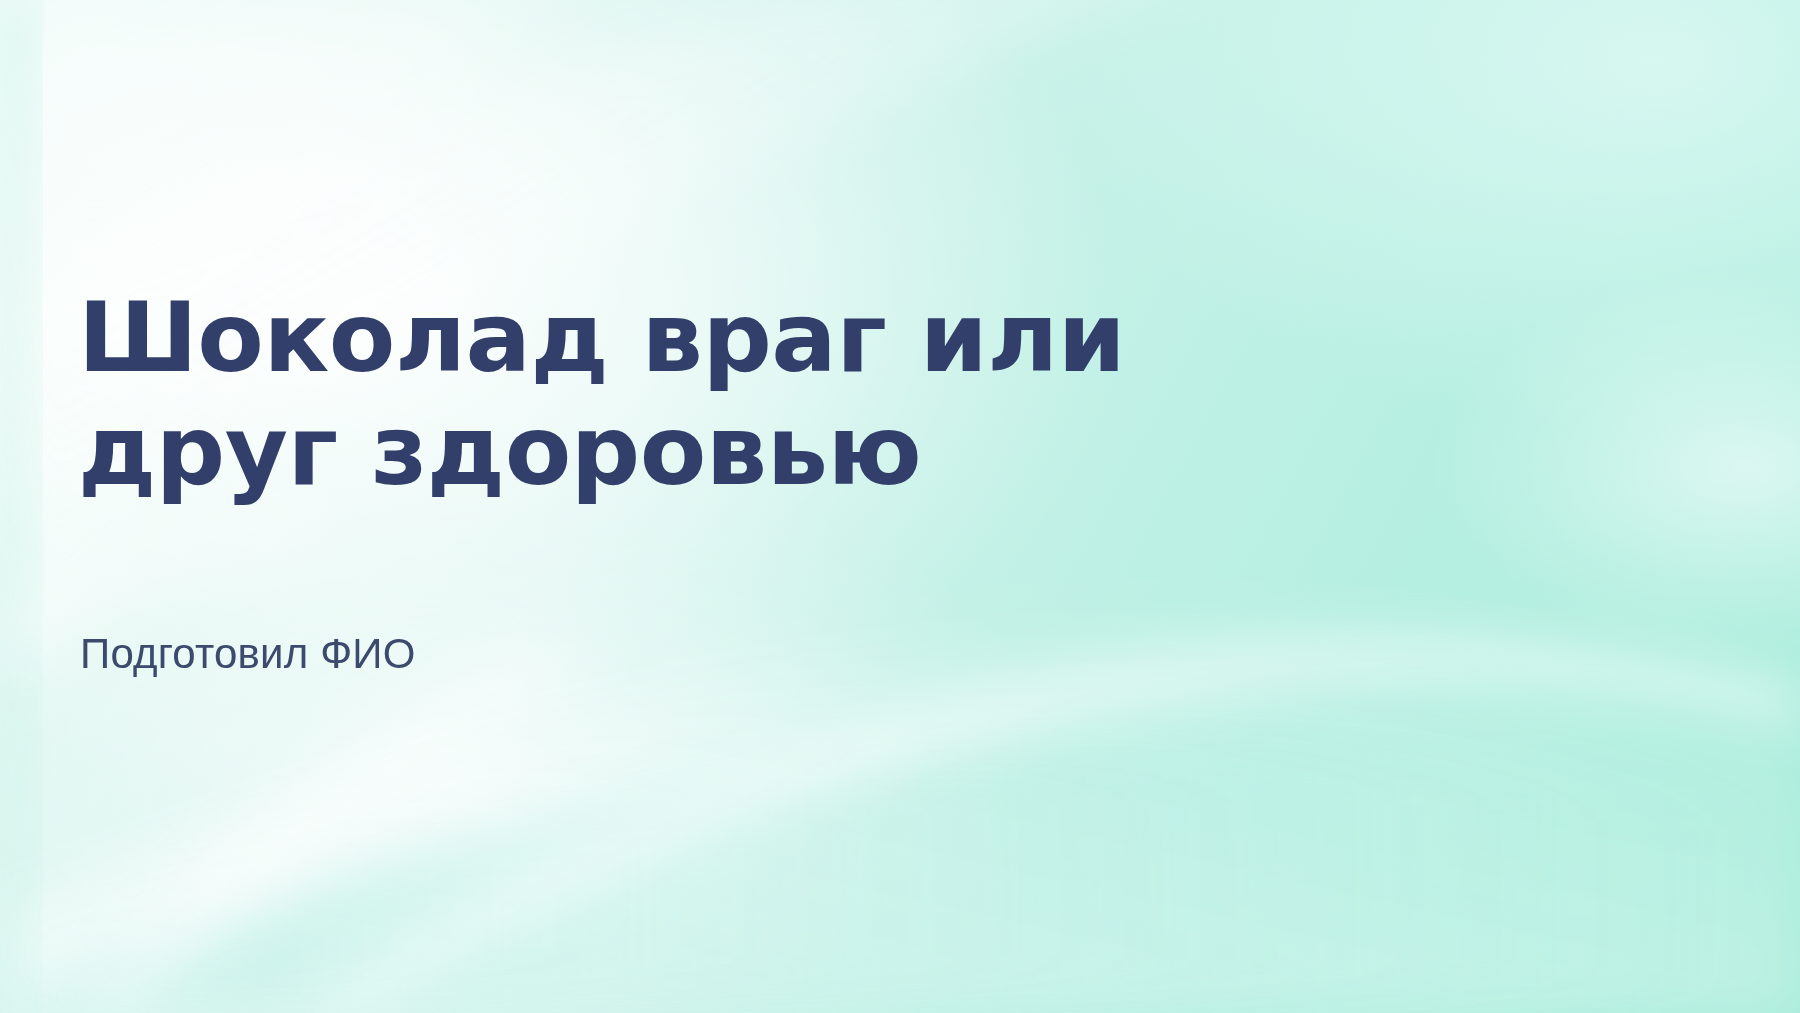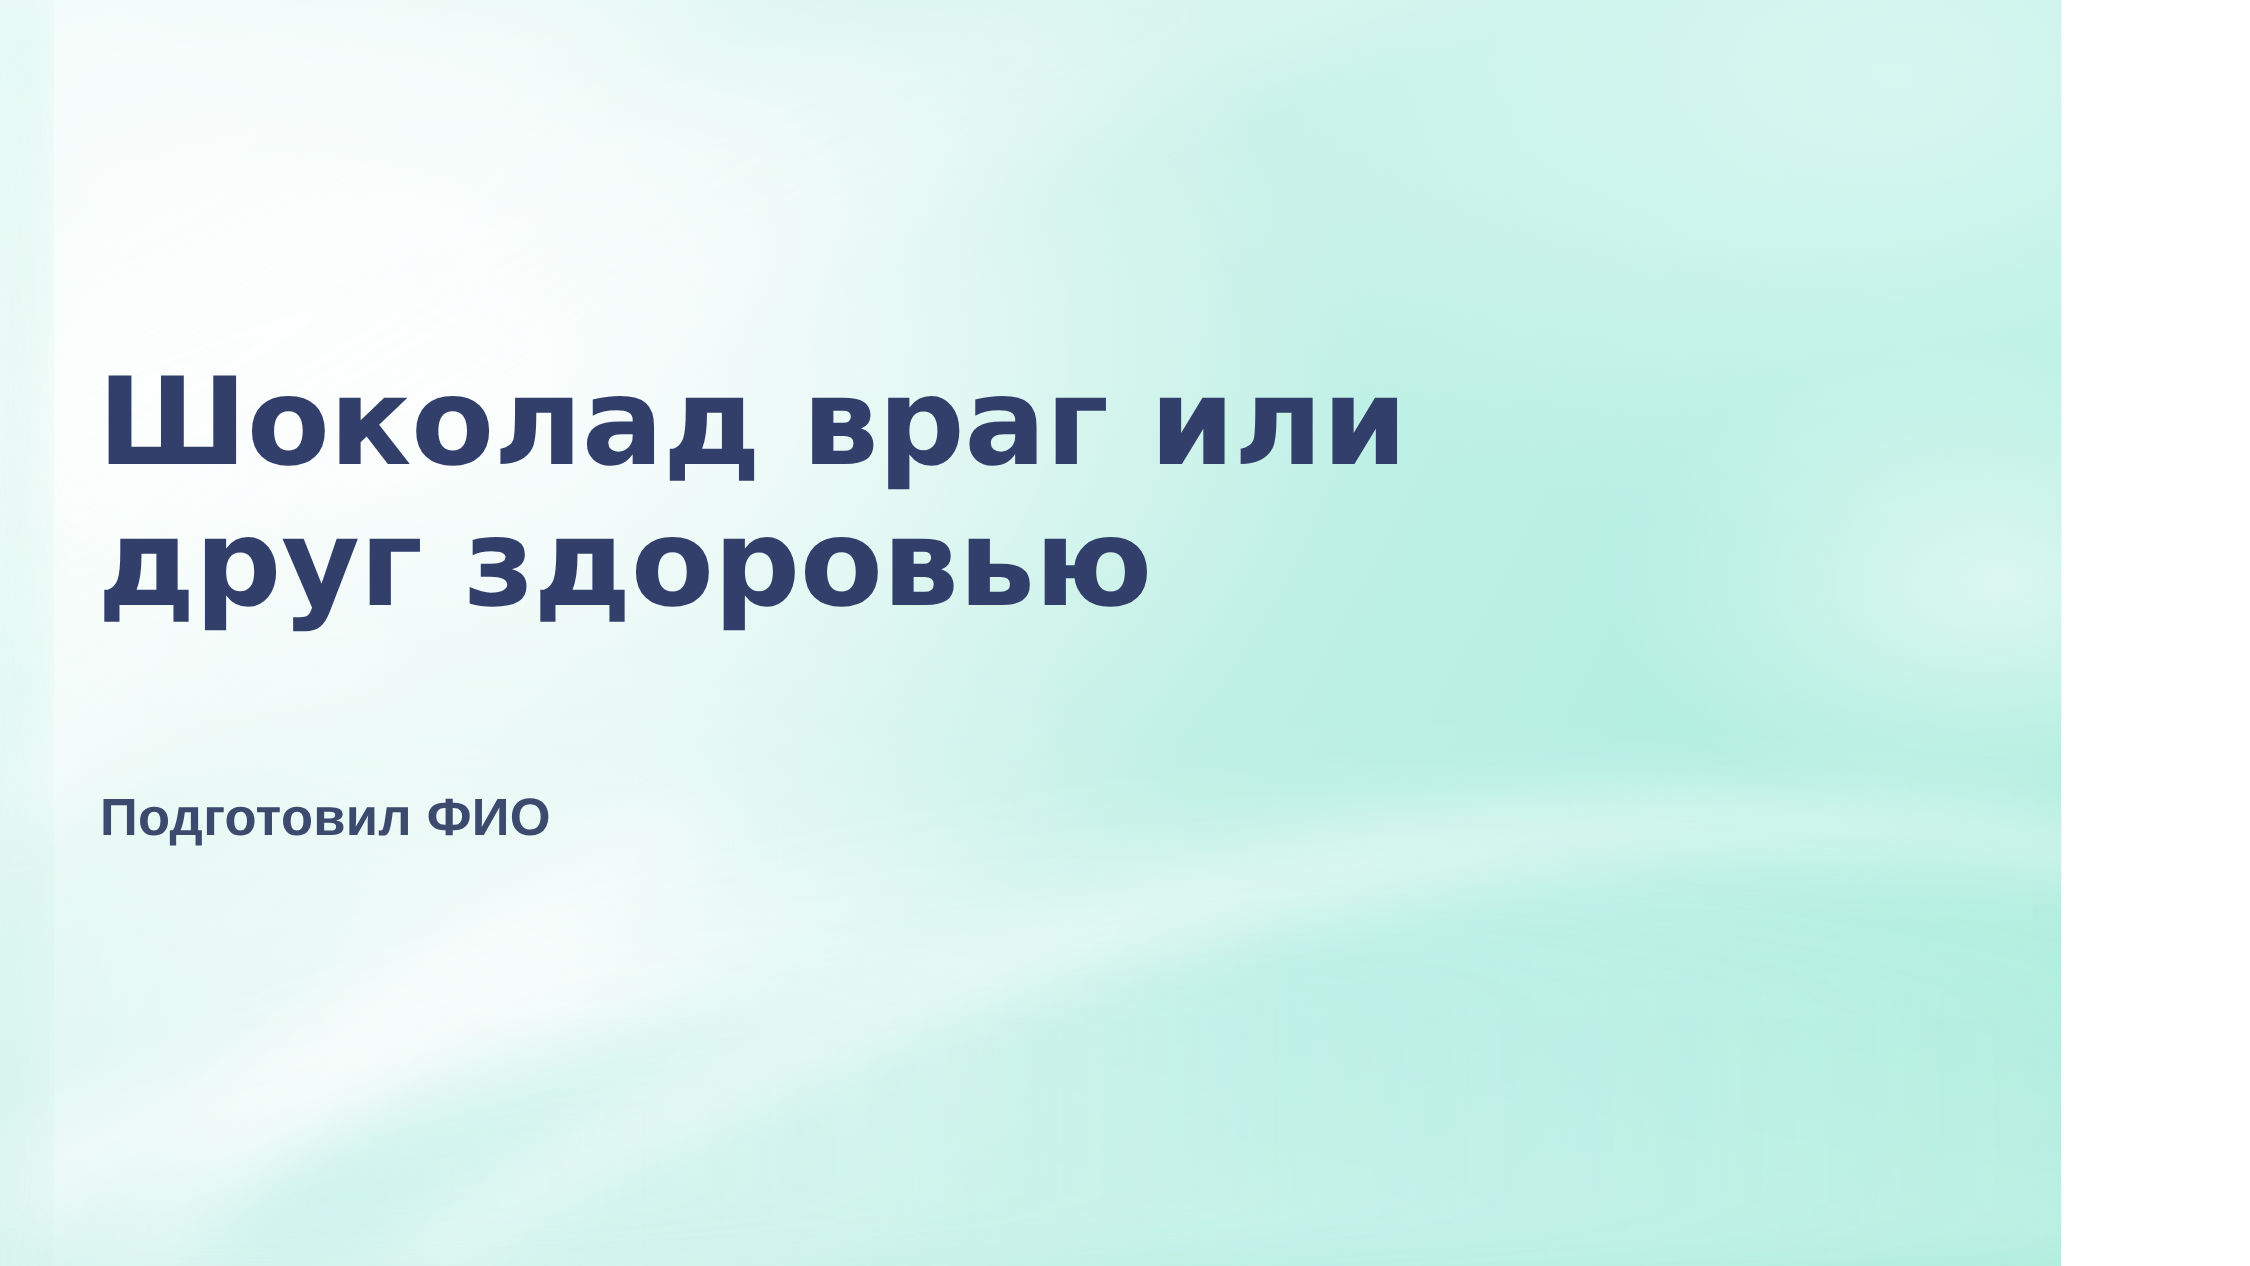--- a/index.html
+++ b/index.html
@@ -11,21 +11,21 @@
   body {
     width: 1800px;
     height: 1013px;
     overflow: hidden;
     font-family: "Liberation Sans", "DejaVu Sans", sans-serif;
   }
 
   
   .slide {
     position: relative;
-    width: 1649px;
+    width: 1800px;
     height: 1013px;
     overflow: hidden;
     background: #cdf3ec;
     isolation: isolate;
   }
 
   
   .bg-layer {
     position: absolute;
     inset: 0;
@@ -116,21 +116,21 @@
     color: #333f6b;
     white-space: pre-line;
   }
 
   .subtitle {
     position: absolute;
     top: 628px;
     left: 2px;
     margin: 0;
     font-family: "Liberation Sans", "DejaVu Sans", sans-serif;
-    font-weight: 700;
+    font-weight: 400;
     font-size: 42px;
     line-height: 1.25;
     letter-spacing: 0.2px;
     color: #3b4a6d;
   }
 </style>
 </head>
 <body>
 
 <div class="slide">

